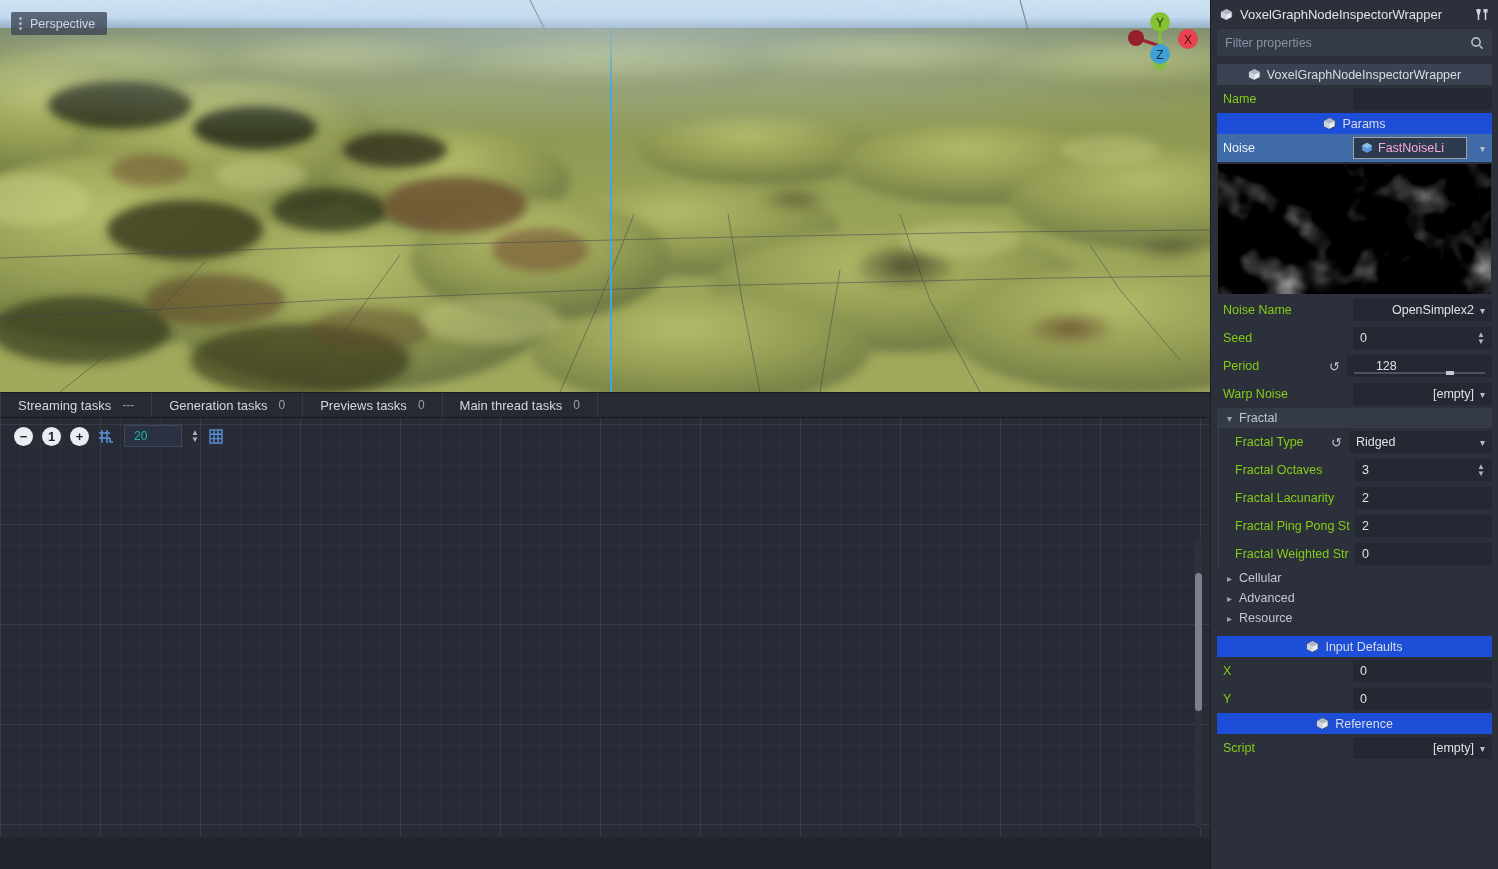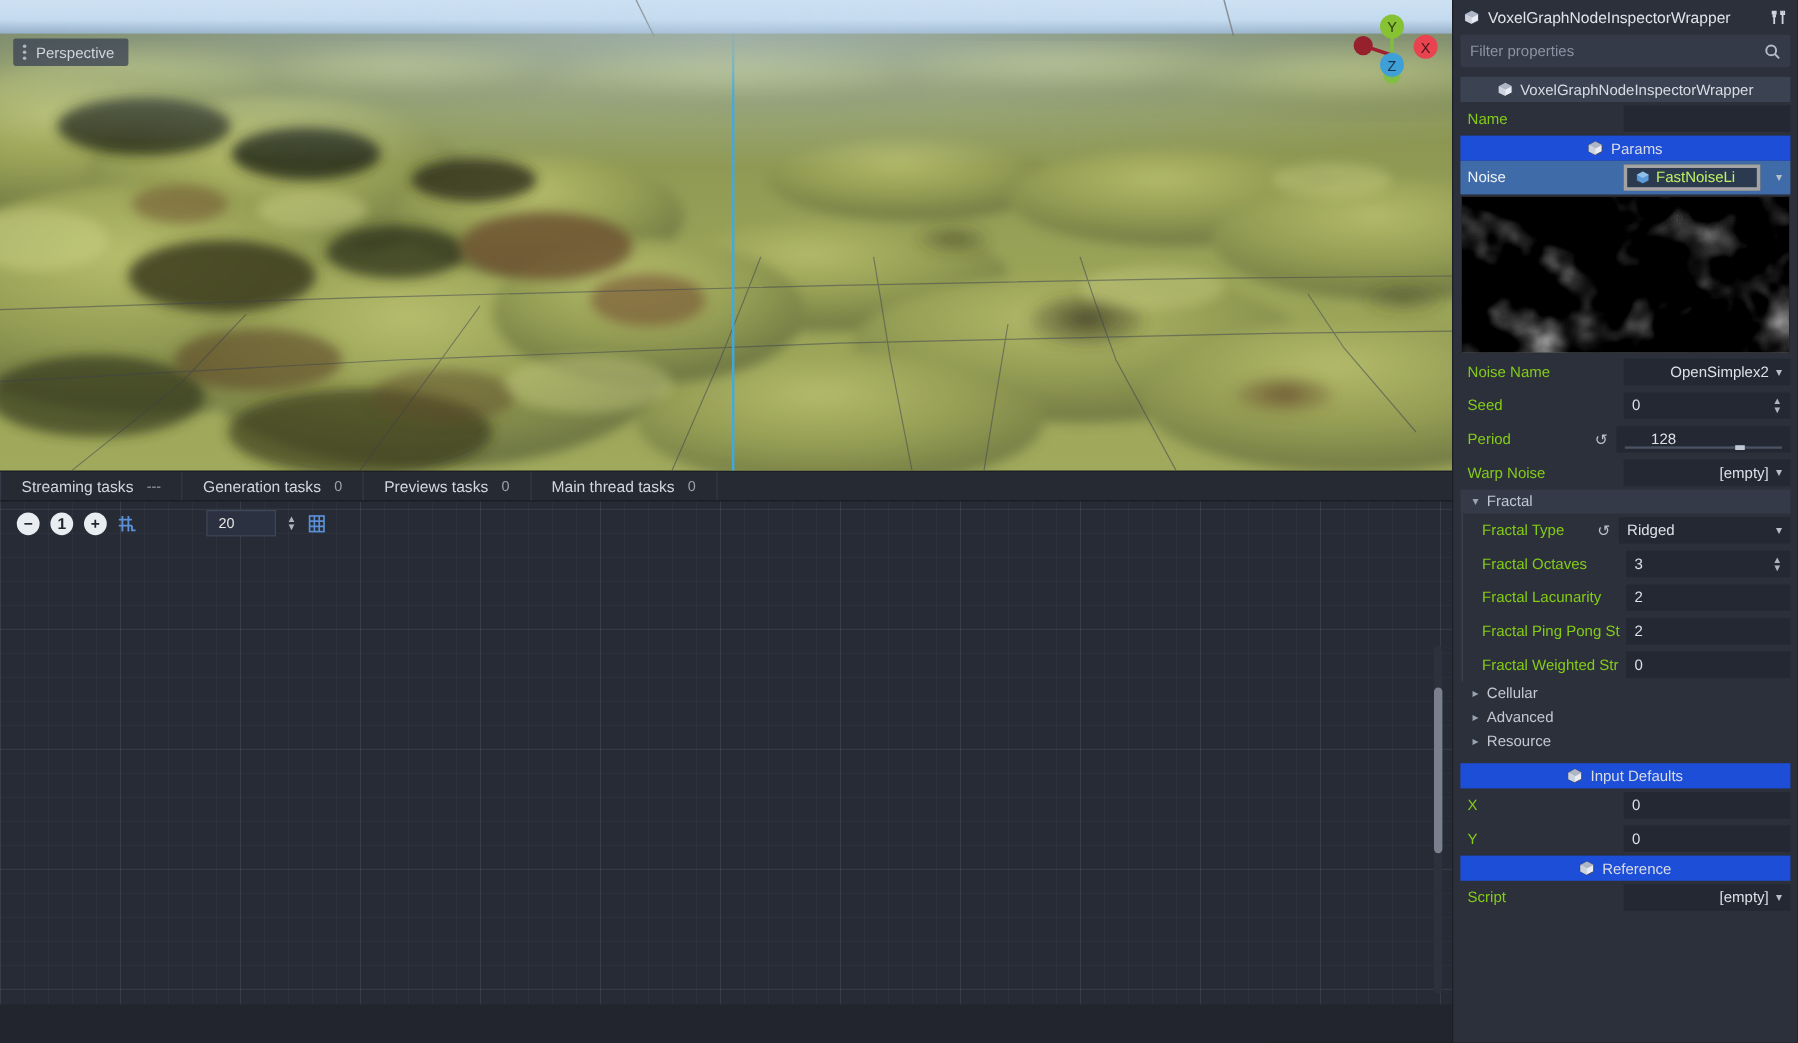--- a/index.html
+++ b/index.html
@@ -22,21 +22,21 @@
     background: linear-gradient(#cfe1f1 0%, #c7dcef 4%, #93b2cc 6.5%, #5f7f86 8%, #6d7a4a 12%, #8a9450 22%, #97a055 40%, #9aa357 70%, #9aa458 100%);
   }
   #vp-haze { position: absolute; inset: 0; background:
      radial-gradient(ellipse 120% 40% at 50% 8%, rgba(200,220,240,.55), rgba(200,220,240,0) 70%); }
   #blue-line { position: absolute; left: 610px; top: 24px; width: 2px; height: 368px;
      background: linear-gradient(rgba(60,170,230,0) 0%, rgba(60,170,230,.9) 18%, rgba(60,170,230,.95) 100%); }
 
   #perspective-label {
     position: absolute; left: 11px; top: 12px; height: 23px;
     display: flex; align-items: center; gap: 6px; padding: 0 12px 0 6px;
-    background: rgba(60,68,84,.78); color: #cfd4de; font-size: 12.5px; border-radius: 2px; margin-top: 20px;
+    background: rgba(60,68,84,.78); color: #cfd4de; font-size: 12.5px; border-radius: 2px;
   }
   .kebab { display: inline-flex; flex-direction: column; gap: 2px; padding: 0 2px; }
   .kebab i { width: 3px; height: 3px; border-radius: 50%; background: #aeb5c2; display: block; }
 
   #axis-gizmo { position: absolute; right: 10px; top: 8px; width: 86px; height: 70px; }
 
   
   #stats-bar {
     height: 26px; width: 1210px; background: #262a33; display: flex; align-items: center;
     border-top: 1px solid #171a20; border-bottom: 1px solid #171a20;
@@ -64,21 +64,21 @@
       linear-gradient(to bottom, rgba(255,255,255,.028) 1px, transparent 1px);
     background-size: 100px 100px, 100px 100px, 20px 20px, 20px 20px;
     background-position: 0 6px, 0 6px, 0 6px, 0 6px;
   }
   #zoom-row { position: absolute; left: 0; top: 0; height: 36px; display: flex; align-items: center; gap: 9px; padding-left: 14px; z-index: 6; }
   .zbtn { width: 19px; height: 19px; border-radius: 50%; background: #e9ecf1; color: #20242c;
           display: flex; align-items: center; justify-content: center; font-size: 13px;
           font-weight: bold; line-height: 1; cursor: pointer; }
   .zicon { color: #5b8fd6; font-size: 16px; cursor: pointer; display:flex; align-items:center; }
   #snap-val { width: 58px; height: 22px; background: #2b3140; border: 1px solid #3f4658;
-              color: #e5e5e5; font-size: 12px; display: flex; align-items: center; padding-left: 9px; margin-left: 48px; }
+              color: #14b8a6; font-size: 12px; display: flex; align-items: center; padding-left: 9px; }
   .spin { display: flex; flex-direction: column; align-items: center; color: #aeb5c2; font-size: 8px; line-height: 7px; cursor: pointer; }
 
   #wires { position: absolute; left: 0; top: 0; width: 1210px; height: 419px; z-index: 3; pointer-events: none; }
 
   #graph-vscroll { position: absolute; right: 8px; top: 155px; width: 7px; height: 138px;
                    background: #7a808e; border-radius: 4px; z-index: 7; cursor: pointer; }
   #graph-vtrack { position: absolute; right: 8px; top: 120px; width: 7px; height: 290px;
                   background: #2c313c; border-radius: 4px; z-index: 6; }
 
   
@@ -99,22 +99,22 @@
   .prow .k.ind { padding-left: 16px; }
   .prow .v { flex: 1; height: 22px; background: #232832; display: flex; align-items: center;
              padding: 0 7px; color: #dde1e8; position: relative; border-radius: 1px; }
   .prow .v .txt { flex: 1; }
   .prow .v .txt.c { text-align: right; }
   .chev { color: #b9c0cc; font-size: 10px; margin-left: 6px; }
   .stepper { display: flex; flex-direction: column; color: #aeb5c2; font-size: 8px; line-height: 7px; margin-left: 6px; }
   .revert { color: #b9c0cc; font-size: 13px; margin-right: 7px; }
   .noise-row { background: #3f6ca8; }
   .noise-row .k { color: #eef1f6; }
-  .res-btn { height: 22px; border: 3px solid #a3a3a3; background: #2b3a4e; display: flex;
-             align-items: center; gap: 5px; padding: 0 7px; color: #bef264; font-size: 12.5px; flex: 1; }
+  .res-btn { height: 22px; border: 1px solid #a3a3a3; background: #2b3a4e; display: flex;
+             align-items: center; gap: 5px; padding: 0 7px; color: #f9a8d4; font-size: 12.5px; flex: 1; }
   #noise-preview { height: 130px; margin: 2px 1px; background: #111; overflow: hidden; position: relative; }
   .fold { display: flex; align-items: center; gap: 7px; height: 20px; padding-left: 10px;
           color: #c2c8d3; font-size: 12.5px; }
   .fold .ar { color: #9aa2b0; font-size: 10px; }
   .nested { border-left: 1px solid #3c4454; margin-left: 1px; }
   .slider-line { position: absolute; left: 7px; right: 7px; bottom: 3px; height: 2px; background: #4a5263; }
   .slider-knob { position: absolute; width: 8px; height: 4px; background: #c3c9d4; bottom: 2px; left: 68%; }
 </style>
 </head>
 <body>

